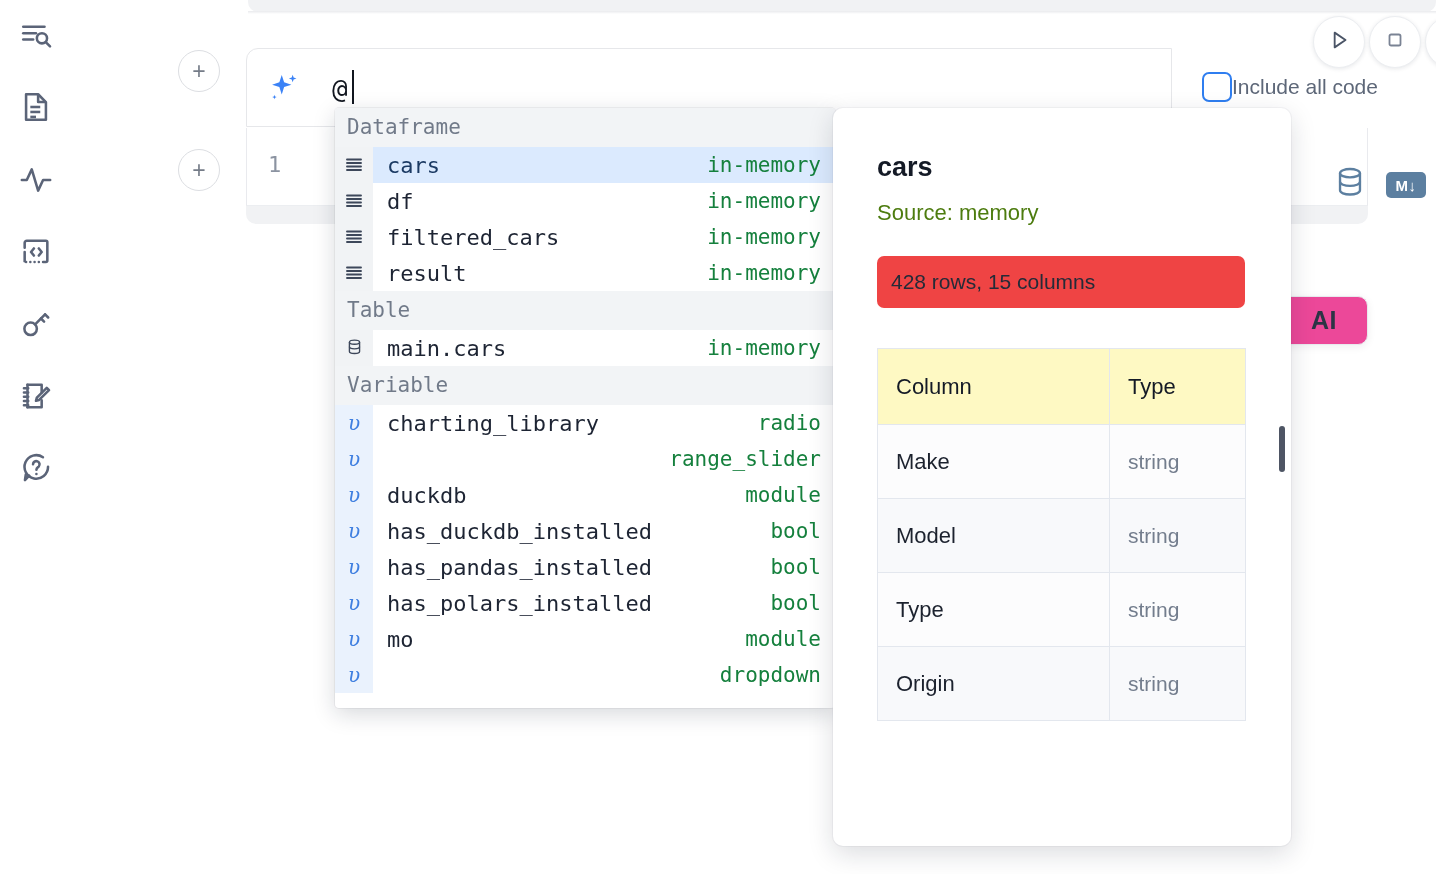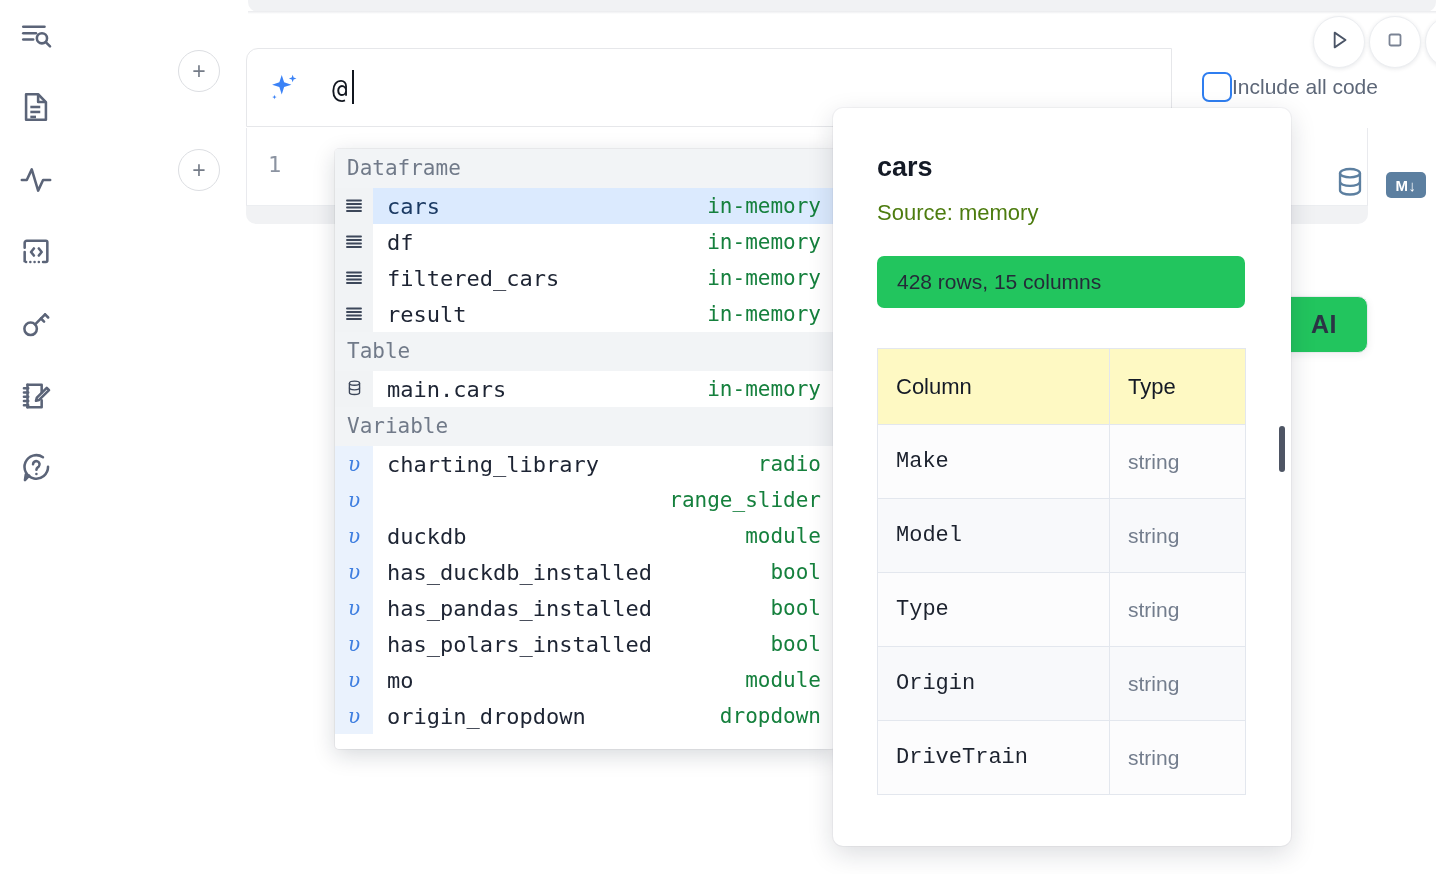--- a/index.html
+++ b/index.html
@@ -93,35 +93,34 @@
   .cell-icon { position:absolute; cursor:pointer; }
   .md-badge {
     position:absolute; left:1386px; top:172px; width:40px; height:26px;
     background:#5c7fa0; border-radius:5px; color:#fff;
     font-size:15px; font-weight:700; letter-spacing:.5px;
     display:flex; align-items:center; justify-content:center;
   }
 
   
   .ai-pill {
-    position:absolute; left:1280px; top:296px; width:88px; height:57px;
-    background:#22c55e; border:1px solid #e8eaee; border-radius:10px;
+    position:absolute; left:1280px; top:296px; width:88px; height:49px;
+    background:#ec4899; border:1px solid #e8eaee; border-radius:10px;
     box-shadow: 0 2px 8px rgba(22,30,46,.07);
     display:flex; align-items:center; justify-content:center;
     font-size:25px; font-weight:600; color:#2b3445; letter-spacing:.5px;text-align:right;
   }
 
   
   .ac {
     position:absolute; left:335px; top:108px; width:500px; height:600px;
     background:#ffffff; border-radius: 4px;
     box-shadow: 0 6px 22px rgba(20,28,45,.17), 0 0 0 1px rgba(20,28,45,.05);
     overflow:hidden;
     font-family:"DejaVu Sans Mono", monospace;
-    margin-top:41px;
   }
   .ac-group {
     height: 39px; line-height: 39px; padding-left: 12px;
     background:#f2f4f6; color:#717a89; font-size: 21px;
   }
   .ac-row {
     position: relative; height: 36px; display:flex; align-items:center;
     background:#fff; cursor:pointer;
   }
   .ac-row.sel { background:#dbeafe; }
@@ -150,37 +149,37 @@
   .doc-title {
     position:absolute; left:44px; top:44px;
     font-size: 27px; font-weight: 700; color:#141a26;
   }
   .doc-src {
     position:absolute; left:44px; top:92px;
     font-size: 22px; color:#4d7c0f;
   }
   .doc-shape {
     position:absolute; left:44px; top:148px; width: 368px; height: 52px;
-    background:#22c55e; border-radius: 7px;
-    display:flex; align-items:center; padding-left: 20px;
+    background:#ef4444; border-radius: 7px;
+    display:flex; align-items:center; padding-left: 14px;
     font-size: 21px; color:#242b38;
   }
   .doc-table {
     position:absolute; left:44px; top:240px; width: 368px;
     border-collapse: collapse; table-layout: fixed;
   }
   .doc-table th, .doc-table td {
     border: 1px solid #e3e7ee; height: 74px; padding: 0 0 0 18px;
     text-align: left; font-weight: 400;
   }
   .doc-table th {
     background:#fef9c3; font-size: 22px; color:#141a26; height: 76px;
   }
   .doc-table td.col-name {
-    font-family:Liberation Mono, monospace; font-size: 22px; color:#1c222e;
+    font-family:Liberation Sans, sans-serif; font-size: 22px; color:#1c222e;
     background:#fcfcfd;
   }
   .doc-table td.col-type {
     font-size: 21px; color:#737d8d; background:#fcfcfd;
   }
   .doc-table tr:nth-child(even) td { background:#f8f9fb; }
   .doc-scroll {
     position:absolute; right: 6px; top: 318px; width: 6px; height: 46px;
     background:#4e5564; border-radius: 3px;
   }
@@ -408,21 +407,20 @@
         <div class="ac-name">has_polars_installed</div>
         <div class="ac-meta">bool</div>
       </div>
       <div class="ac-row">
         <div class="ac-gutter var">υ</div>
         <div class="ac-name">mo</div>
         <div class="ac-meta">module</div>
       </div>
       <div class="ac-row">
         <div class="ac-gutter var">υ</div>
-        <div class="ac-name">origin_dropdown</div>
         <div class="ac-meta">dropdown</div>
       </div>
     </div>
 
   <div class="doc">
     <div class="doc-title">cars</div>
     <div class="doc-src">Source: memory</div>
     <div class="doc-shape">428 rows, 15 columns</div>
     <table class="doc-table">
       <thead>
@@ -441,22 +439,18 @@
             <td class="col-type">string</td>
           </tr>
           <tr>
             <td class="col-name">Type</td>
             <td class="col-type">string</td>
           </tr>
           <tr>
             <td class="col-name">Origin</td>
             <td class="col-type">string</td>
           </tr>
-          <tr>
-            <td class="col-name">DriveTrain</td>
-            <td class="col-type">string</td>
-          </tr>
         </tbody>
     </table>
     <div class="doc-scroll"></div>
   </div>
 
 </div>
 
 </body></html>

